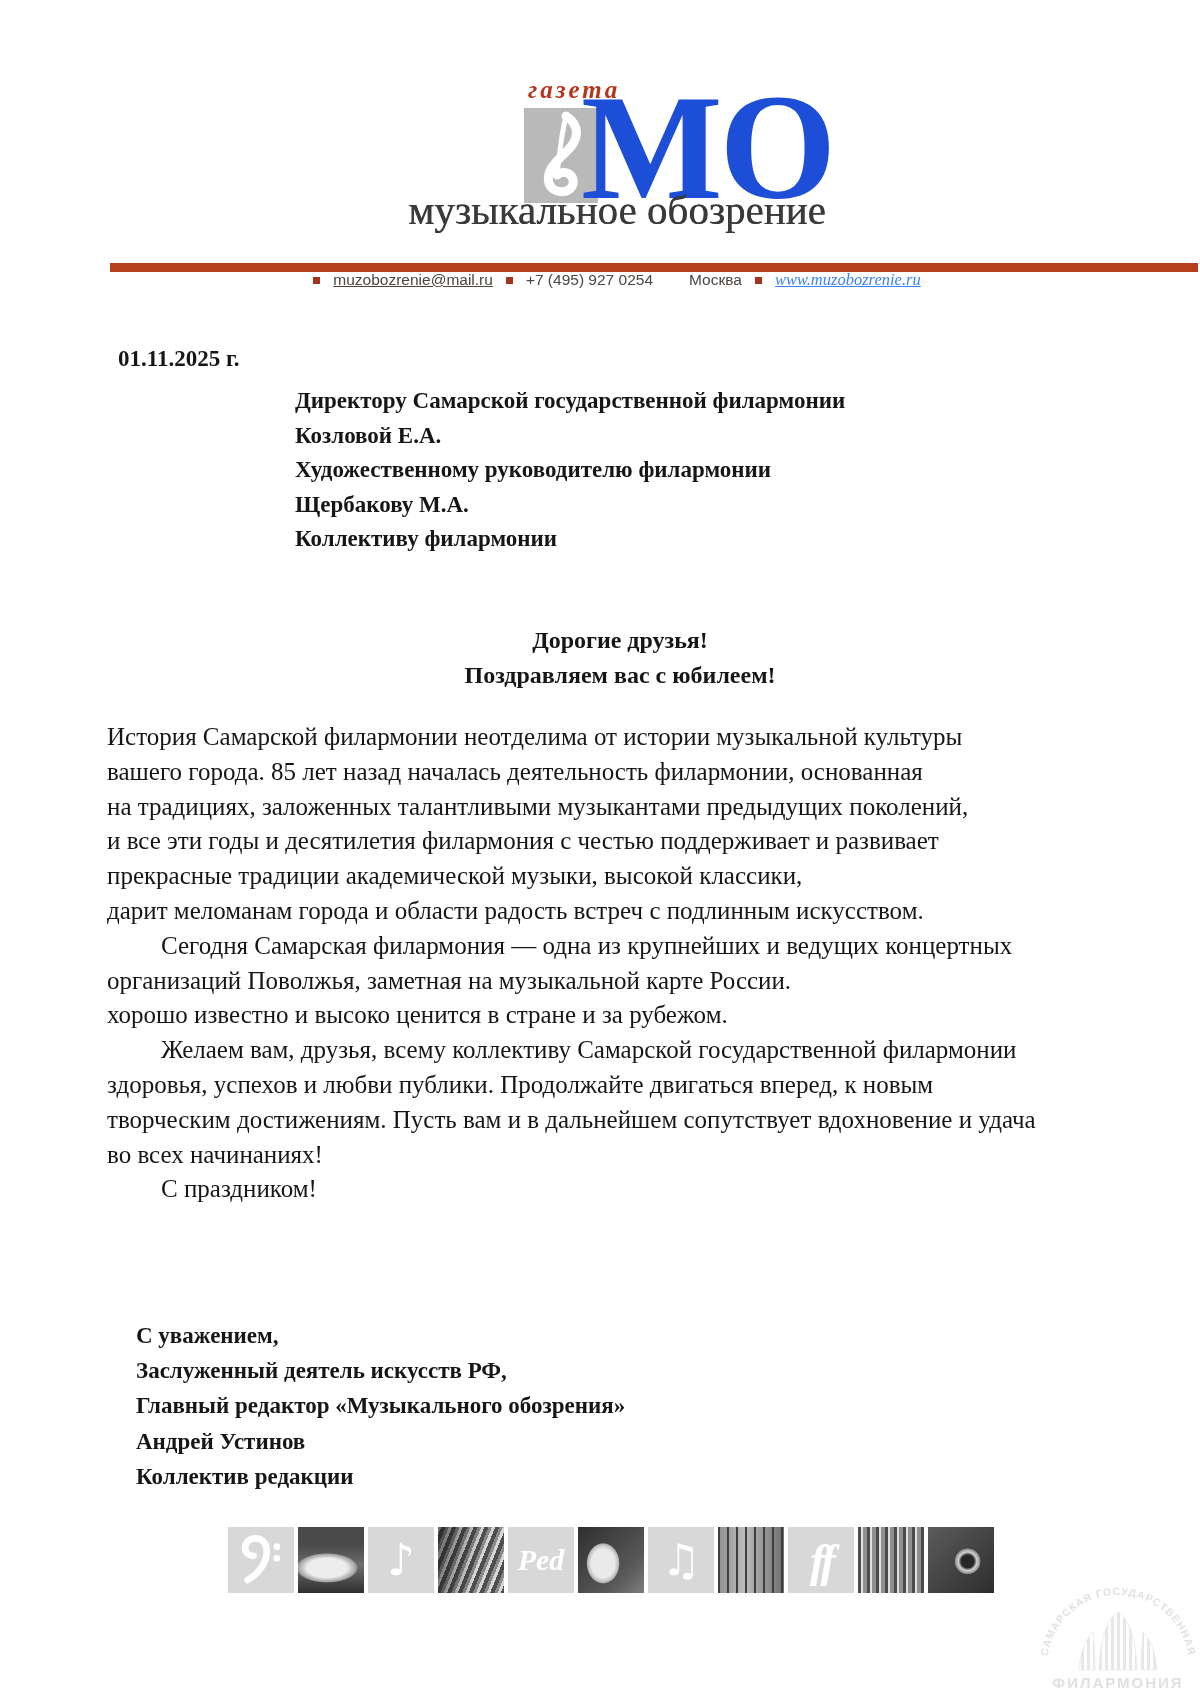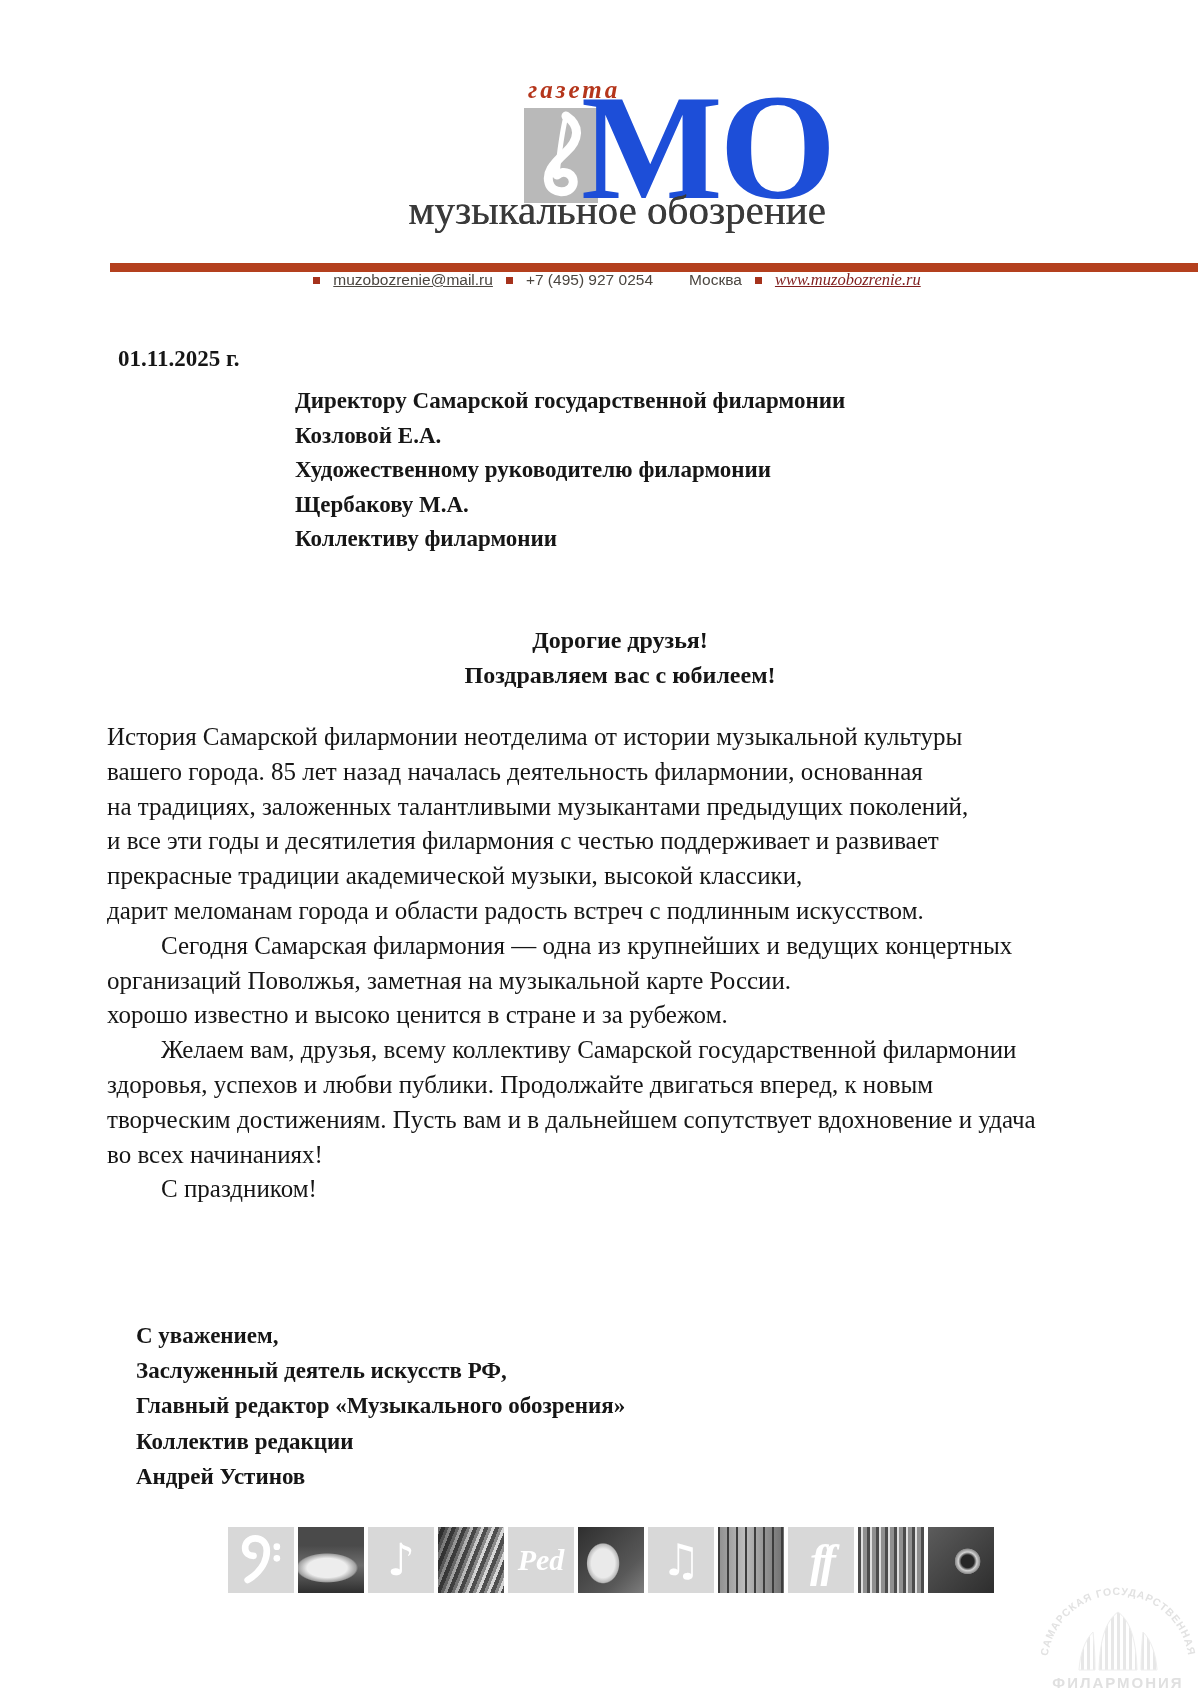--- a/index.html
+++ b/index.html
@@ -16,21 +16,21 @@
   .subtitle{position:absolute;left:0;top:186px;width:1234px;text-align:center;
             font-size:41px;color:#3a3a3a;text-shadow:0.4px 0 0 #3a3a3a;}
   .rule{position:absolute;left:110px;top:263px;width:1088px;height:9px;background:#b4401e;}
   .contacts{position:absolute;left:0;top:270px;width:1234px;display:flex;justify-content:center;
             align-items:center;gap:13px;font-family:"Liberation Sans",sans-serif;
             font-size:15.5px;color:#4b4640;white-space:nowrap;}
   .sq{width:7px;height:7px;background:#a5321c;display:inline-block;flex:none;}
   .email{text-decoration:underline;}
   .phone{margin-right:23px;}
   .website{font-family:"Liberation Serif",serif;font-style:italic;font-size:16.5px;
-           color:#7f1d1d;text-decoration:underline;}
+           color:#3b82f6;text-decoration:underline;}
 
   
   .date{position:absolute;left:118px;top:346px;font-weight:bold;font-size:23px;}
   .addr{position:absolute;left:295px;top:384px;width:800px;text-align:left;
         font-weight:bold;font-size:23px;line-height:34.6px;}
   .greet{position:absolute;left:0;top:623px;width:1240px;text-align:center;
          font-weight:bold;font-size:24px;line-height:35px;}
   .bodytext{position:absolute;left:107px;top:723px;width:1030px;font-size:25px;}
   .bodytext .line{height:34.8px;white-space:nowrap;}
   .bodytext .indent{padding-left:54px;}
@@ -125,22 +125,22 @@
     <div class="line">здоровья, успехов и любви публики. Продолжайте двигаться вперед, к новым</div>
     <div class="line">творческим достижениям. Пусть вам и в дальнейшем сопутствует вдохновение и удача</div>
     <div class="line">во всех начинаниях!</div>
     <div class="line indent">С праздником!</div>
   </div>
 
   <div class="sig">
     <div>С уважением,</div>
     <div>Заслуженный деятель искусств РФ,</div>
     <div>Главный редактор «Музыкального обозрения»</div>
+    <div>Андрей Устинов</div>
     <div>Коллектив редакции</div>
-    <div>Андрей Устинов</div>
   </div>
 
   <div class="strip">
     <div class="tile light">
       <svg width="50" height="54" viewBox="0 0 60 64">
         <path d="M14 56 C32 45 37 31 37 21 C37 11 30 6 23 6 C16 6 11 11 11 18 C11 24 16 27 21 27" fill="none" stroke="#ffffff" stroke-width="8" stroke-linecap="round"></path>
         <circle cx="49" cy="16" r="4" fill="#ffffff"></circle>
         <circle cx="49" cy="30" r="4" fill="#ffffff"></circle>
       </svg>
     </div>

